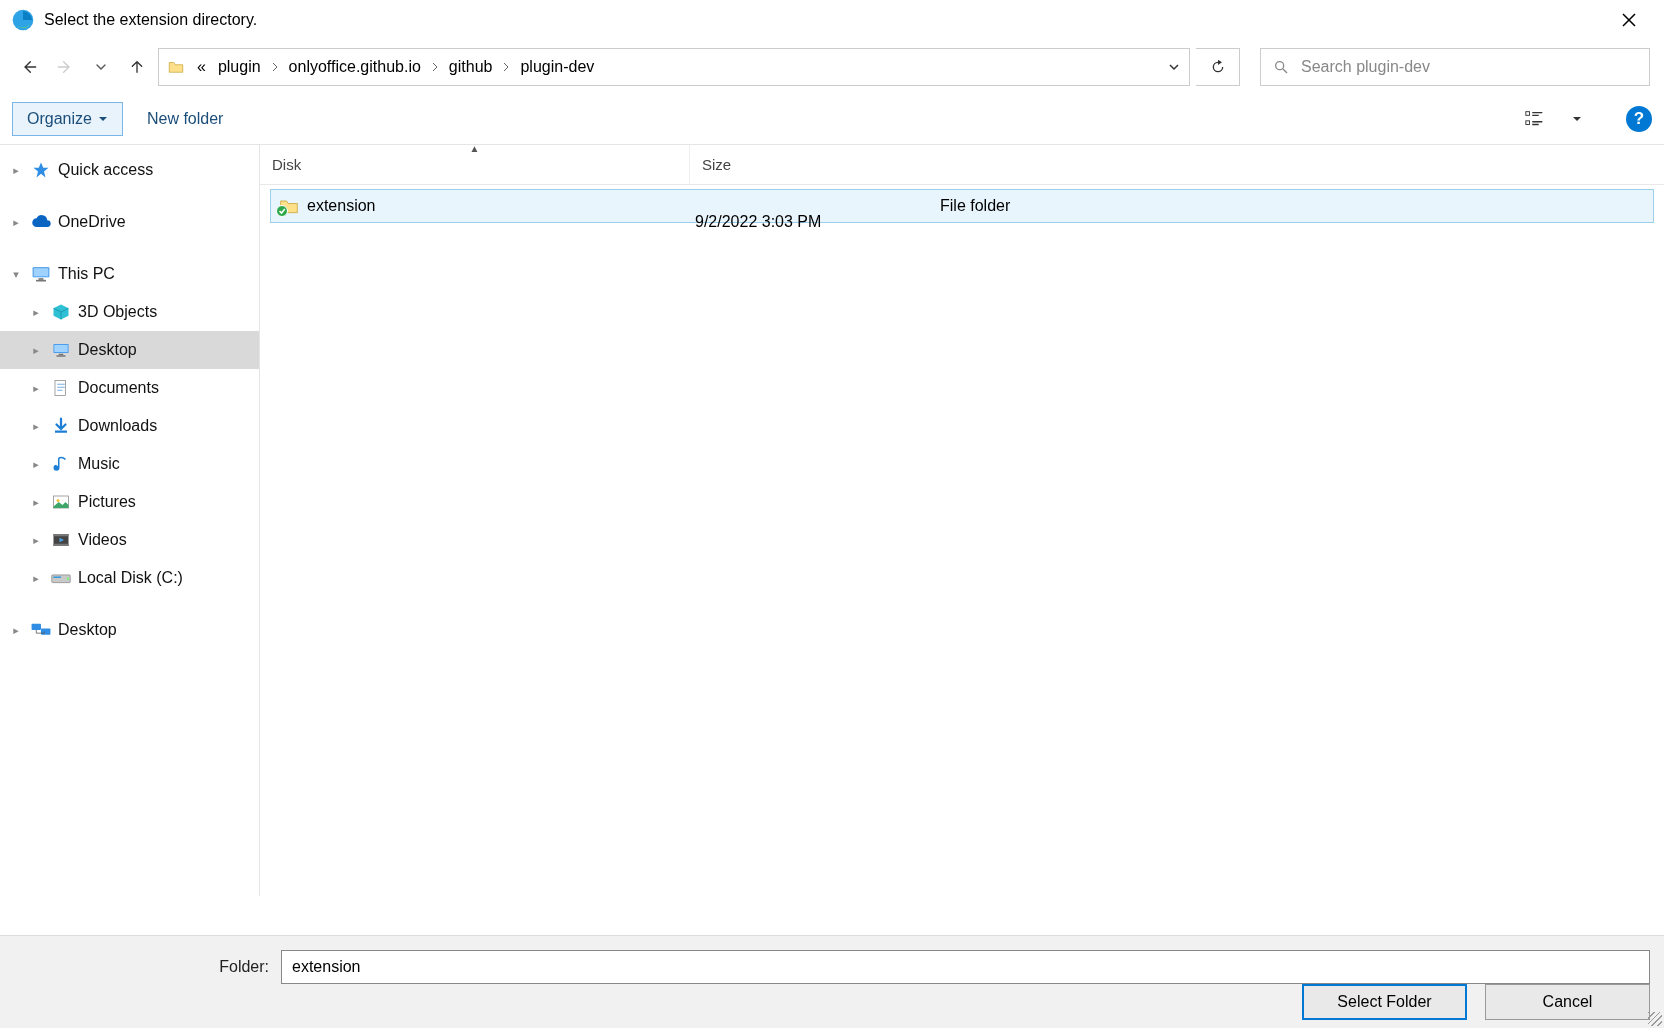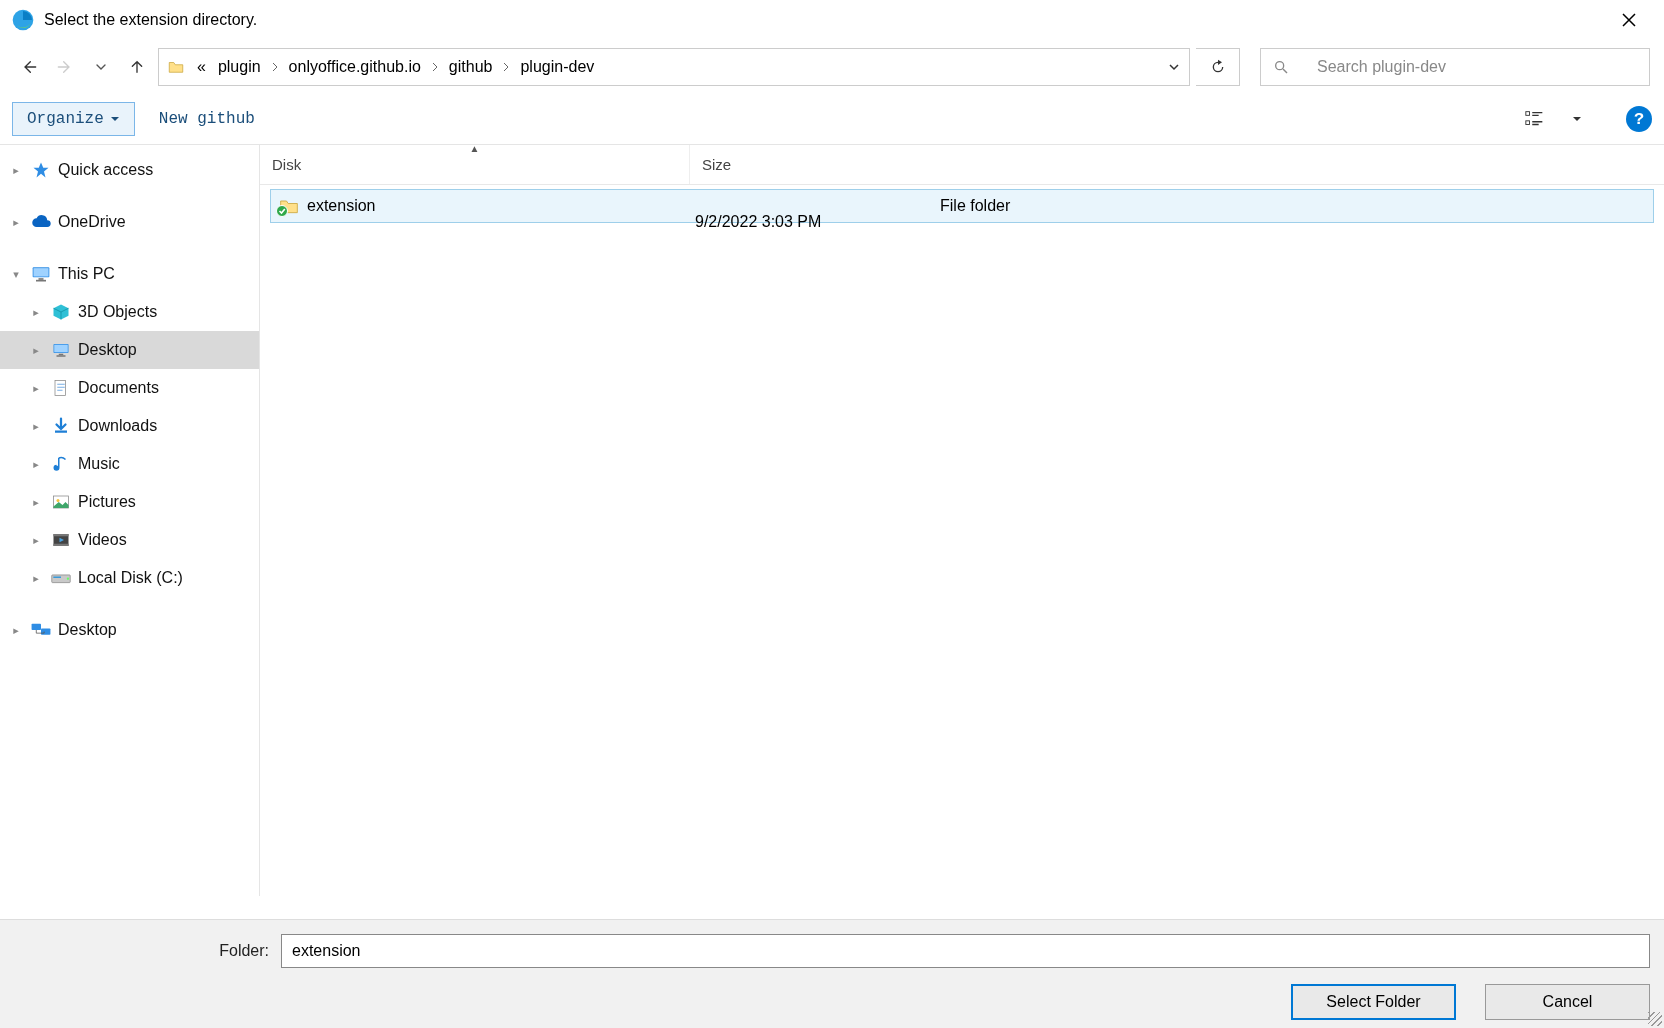--- a/index.html
+++ b/index.html
@@ -70,33 +70,32 @@
     display: flex;
     align-items: center;
     padding: 0 12px;
     margin-left: 14px;
     background: #fff;
   }
   .searchbox input {
     border: none; outline: none;
     font-size: 16px;
     flex: 1;
-    margin-left: 28px;
+    margin-left: 12px;
     color: #0369a1;
   }
   .searchbox input::placeholder { color: #888; }
 
   
   .toolbar {
     display: flex;
     align-items: center;
     padding: 8px 12px;
     gap: 16px;
     background: #fff;
-    font-family: Liberation Mono, monospace;
   }
   .organize-btn {
     border: 1px solid #7bb6e8;
     background: #e9f3fb;
     color: #1b4e7a;
     padding: 7px 14px;
     font-size: 16px;
     display: flex; align-items: center; gap:6px;
   }
   .newfolder-btn { color: #1b4e7a; font-size:16px; padding: 6px 8px; }
@@ -174,29 +173,29 @@
 
   
   .footer {
     position: absolute;
     left: 0; right: 0; bottom: 0;
     background: #f1f1f1;
     padding: 14px 14px 8px 14px;
     border-top: 1px solid #ddd;
   }
   .folder-row {
-    display: flex; align-items: center; gap: 12px; margin-bottom: 16px;
+    display: flex; align-items: center; gap: 12px; margin-bottom: 0;
   }
   .folder-row label {
     width: 255px; text-align: right; font-size:16px; color:#222;
   }
   .folder-row input {
     flex: 1; height: 34px; border:1px solid #888; padding: 0 10px; font-size:16px; background:#fff;
   }
-  .button-row { display:flex; justify-content:flex-end; gap:29px; }
+  .button-row { display:flex; justify-content:flex-end; gap:18px; }
   .button-row button {
     height: 36px; min-width: 165px; font-size:16px; border:1px solid #999; background:#e9e9e9;
   }
   .button-row .primary { border:2px solid #0078d4; background:#e9e9e9; }
 
   .resize-grip {
     position:absolute; right:2px; bottom:2px; width:14px; height:14px;
     background: repeating-linear-gradient(135deg, #999 0 1px, transparent 1px 4px);
   }
 
@@ -294,21 +293,21 @@
   </div>
 </div>
 
 <div class="toolbar">
   <div class="organize-btn">
     <span>Organize</span>
     <svg width="10" height="10" viewBox="0 0 10 10">
         <path d="M1 3 L5 7 L9 3 Z" fill="#1b4e7a"></path>
       </svg>
   </div>
-  <div class="newfolder-btn">New github</div>
+  <div class="newfolder-btn">New folder</div>
   <div class="toolbar-spacer"></div>
   <div class="view-btn">
     <svg width="22" height="22" viewBox="0 0 24 24">
       <rect x="2" y="4" width="4" height="4" fill="none" stroke="#333"></rect>
         <rect x="2" y="14" width="4" height="4" fill="none" stroke="#333"></rect>
       <path d="M9 5 H20 M9 8 H16 M9 15 H20 M9 18 H16" stroke="#333" stroke-width="1.5"></path>
     </svg>
   </div>
   <div class="view-btn" style="width:18px">
     <svg width="10" height="10" viewBox="0 0 10 10">

